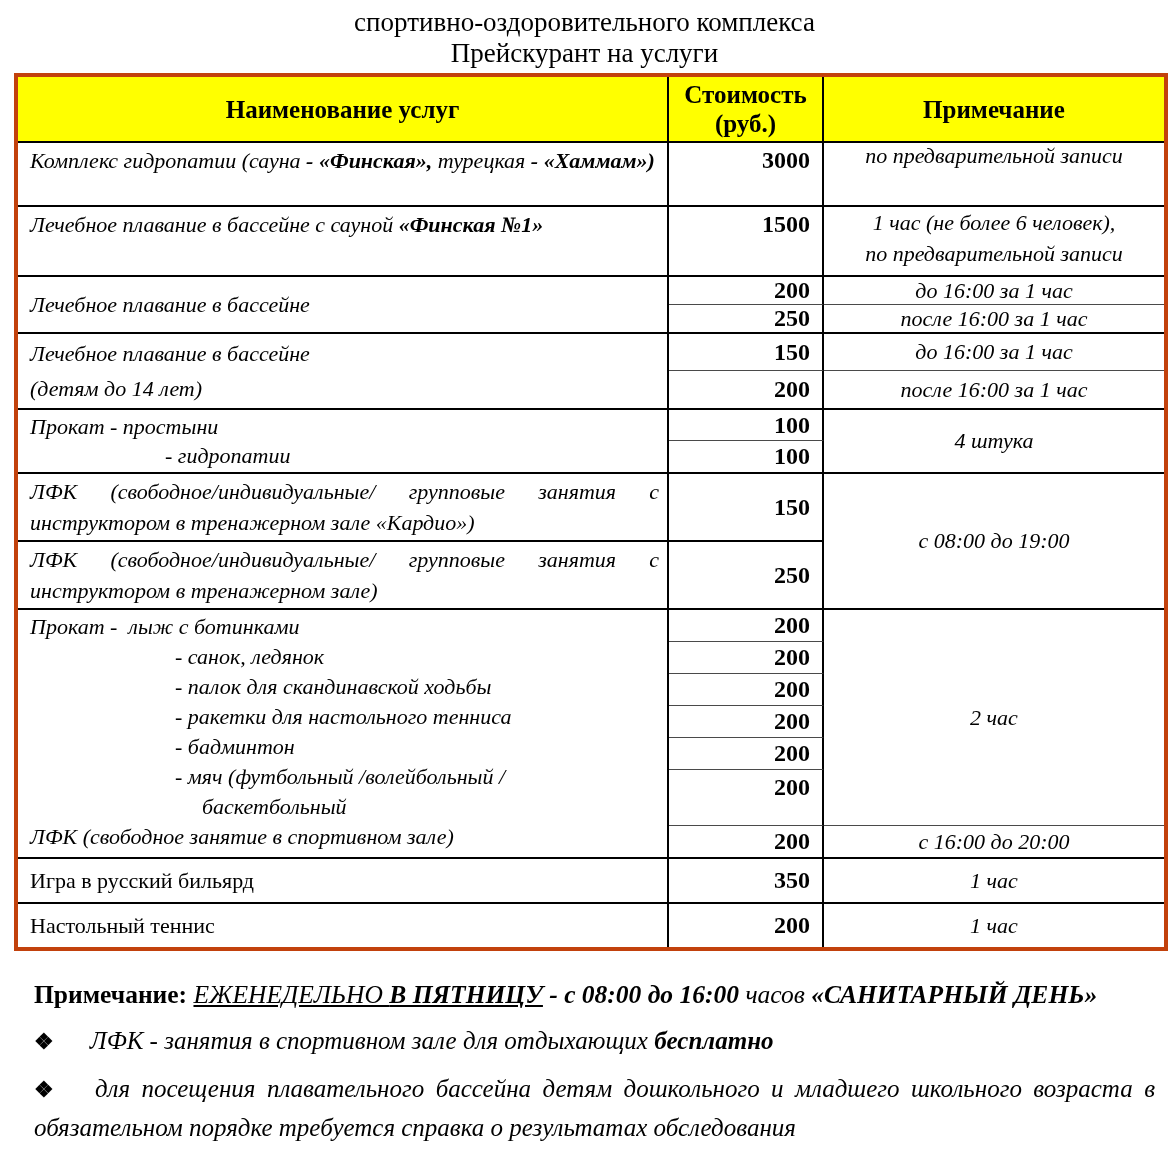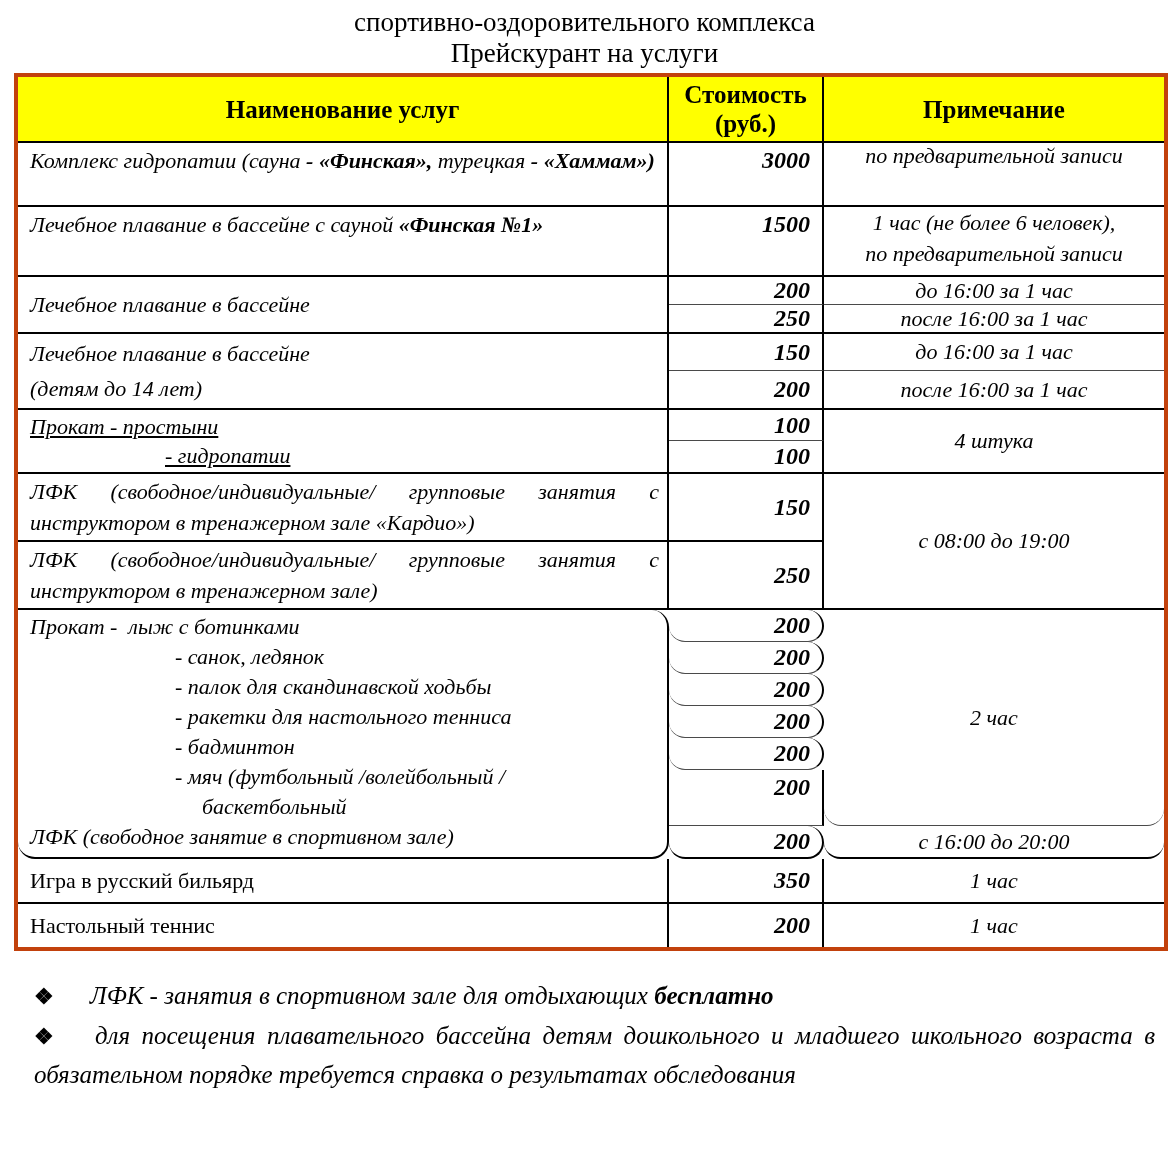--- a/index.html
+++ b/index.html
@@ -29,50 +29,50 @@
     padding:2px 4px;
   }
   th.no-r{border-right:none;}
   td{
     font-size:22px;
     vertical-align:middle;
     border-right:2px solid #000;border-bottom:2px solid #000;
     padding:0;
   }
   td.name{padding:2px 8px 2px 12px;line-height:31px;}
-  td.name.lh29{line-height:29px;text-decoration:underline;}
+  td.name.lh29{line-height:29px;}
   td.name.lh35{line-height:35px;}
   td.price{
     text-align:right;padding-right:12px;
-    font-weight:bold;font-style:italic;font-size:24px;
+    font-weight:bold;font-size:24px;
   }
   td.note{
     text-align:center;font-style:italic;border-right:none;padding:0 4px;margin-left:10px;
   }
   .it{font-style:italic;}
   .just{text-align:justify;}
   .top{vertical-align:top;}
   .pt4{padding-top:4px;}
   .thinb{border-bottom:1px solid #4a4a4a;}
   tr.lastrow td{border-bottom:none;}
   
   tr.rh60>th{height:60px;} tr.rh58>td{height:58px;} tr.rh64>td{height:64px;}
   tr.rh27>td{height:27px;} tr.rh35>td{height:35px;} tr.rh29>td{height:29px;}
-  tr.rh61>td{height:61px;} tr.rh31>td{height:31px;border-radius:17px;} tr.rh51>td{height:51px;}
+  tr.rh61>td{height:61px;} tr.rh31>td{height:31px;} tr.rh51>td{height:51px;}
   tr.rh39>td{height:39px;}
   
   .rline{line-height:30px;white-space:pre-wrap;}
   .ind1{padding-left:145px;}
   .ind2{padding-left:172px;}
   .ind-lin{padding-left:135px;}
   .note2{line-height:31px;}
   
   .notes{margin:26px 14px 0 34px;font-size:25px;}
   .notes-heading{font-size:25.5px;line-height:36px;white-space:nowrap;font-weight:bold;}
-  .nb{text-align:justify;line-height:38px;margin:1px 0 0 0;}
+  .nb{text-align:justify;line-height:38px;margin:9px 0 0 0;}
   .bullet{font-style:normal;font-weight:bold;font-size:22px;margin-right:36px;}
   .bi{font-weight:bold;font-style:italic;}
   .ri{font-weight:normal;font-style:italic;}
   u{text-decoration:underline;}
 </style>
 </head>
 <body>
 
 <div class="title">
   <div>спортивно-оздоровительного комплекса</div>
@@ -196,18 +196,19 @@
 
   <tr class="rh39 lastrow">
     <td class="name">Настольный теннис</td>
     <td class="price">200</td>
     <td class="note">1 час</td>
   </tr>
 </tbody>
   </table>
 
 <div class="notes">
+  <div class="notes-heading"><span>Примечание: </span><u><span class="ri">ЕЖЕНЕДЕЛЬНО </span><span class="bi">В ПЯТНИЦУ</span></u><span class="bi"> - с 08:00 до 16:00 </span><span class="ri">часов </span><span class="bi">«САНИТАРНЫЙ ДЕНЬ»</span></div>
 
   <p class="nb"><span class="bullet">❖</span><span class="ri">ЛФК - занятия в спортивном зале для отдыхающих </span><span class="bi">бесплатно</span></p>
 
 
   <p class="nb"><span class="bullet">❖</span><span class="ri">для посещения плавательного бассейна детям дошкольного и младшего школьного возраста в обязательном порядке требуется справка о результатах обследования </span></p>
 </div>
 
 </body></html>

